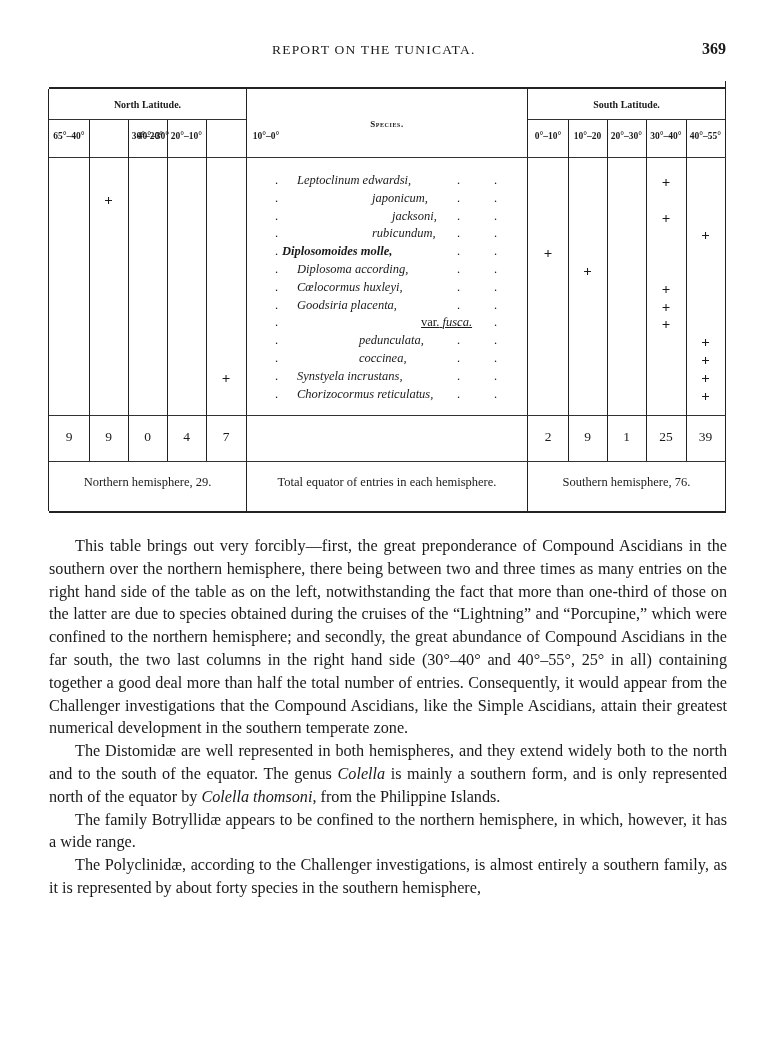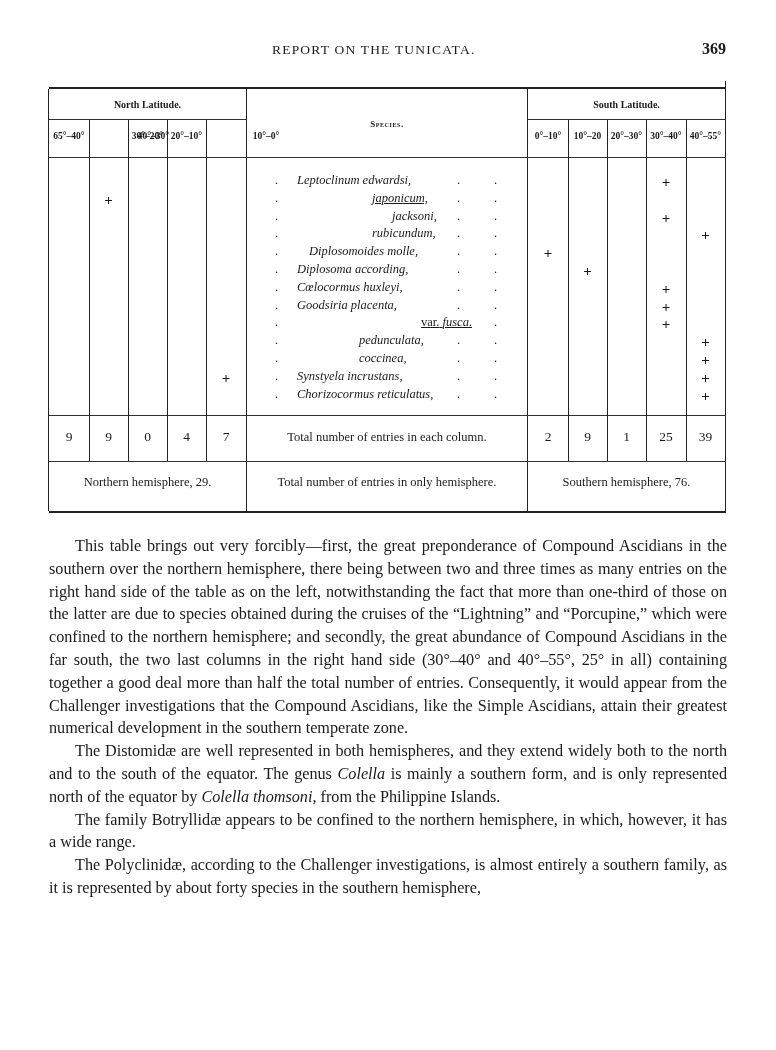--- a/index.html
+++ b/index.html
@@ -76,39 +76,39 @@
     </div>
   <div id="species-rows">
       <div class="species-row" style="top:84px; width:677px;">
         <span class="dot" style="left:226px;">.</span>
         <span class="name" style="left:248px;">Leptoclinum edwardsi,</span>
         <span class="dot" style="left:408px;">.</span>
         <span class="dot" style="left:445px;">.</span>
       </div>
       <div class="species-row" style="top:101.8px; width:677px;">
         <span class="dot" style="left:226px;">.</span>
-        <span class="name" style="left:323px;text-decoration:underline;">japonicum,</span>
+        <span class="name" style="left:323px;">japonicum,</span>
         <span class="dot" style="left:408px;">.</span>
         <span class="dot" style="left:445px;">.</span>
       </div>
       <div class="species-row" style="top:119.6px; width:677px;">
         <span class="dot" style="left:226px;">.</span>
         <span class="name" style="left:323px;margin-left:20px;">jacksoni,</span>
         <span class="dot" style="left:408px;">.</span>
         <span class="dot" style="left:445px;">.</span>
       </div>
       <div class="species-row" style="top:137.4px; width:677px;">
         <span class="dot" style="left:226px;">.</span>
         <span class="name" style="left:323px;">rubicundum,</span>
         <span class="dot" style="left:408px;">.</span>
         <span class="dot" style="left:445px;">.</span>
       </div>
       <div class="species-row" style="top:155.2px; width:677px;">
         <span class="dot" style="left:226px;">.</span>
-        <span class="name" style="left:260px;">Diplosomoides molle,</span>
+        <span class="name" style="left:233px;font-weight:bold;">Diplosomoides molle,</span>
         <span class="dot" style="left:408px;">.</span>
         <span class="dot" style="left:445px;">.</span>
       </div>
       <div class="species-row" style="top:173px; width:677px;">
         <span class="dot" style="left:226px;">.</span>
         <span class="name" style="left:248px;">Diplosoma according,</span>
         <span class="dot" style="left:408px;">.</span>
         <span class="dot" style="left:445px;">.</span>
       </div>
       <div class="species-row" style="top:190.8px; width:677px;">
@@ -176,23 +176,22 @@
       <div class="cell-text total-num" style="left:79px; width:39px; top:340px;">0</div>
       <div class="cell-text total-num" style="left:118px; width:39px; top:340px;">4</div>
       <div class="cell-text total-num" style="left:157px; width:40px; top:340px;">7</div>
       <div class="cell-text total-num" style="left:479px; width:40px; top:340px;">2</div>
       <div class="cell-text total-num" style="left:519px; width:39px; top:340px;">9</div>
       <div class="cell-text total-num" style="left:558px; width:39px; top:340px;">1</div>
       <div class="cell-text total-num" style="left:597px; width:40px; top:340px;">25</div>
       <div class="cell-text total-num" style="left:637px; width:39px; top:340px;">39</div>
     </div>
 
-  <div class="cell-text total-lbl" style="left:198px; width:280px; top:341px;">Total number of entries in each column.</div>
   <div class="cell-text hemi" style="left:0; width:197px; top:386px;">Northern hemisphere, 29.</div>
-  <div class="cell-text hemi" style="left:198px; width:280px; top:386px;">Total number of entries in only hemisphere.</div>
+  <div class="cell-text hemi" style="left:198px; width:280px; top:386px;">Total equator of entries in each hemisphere.</div>
   <div class="cell-text hemi" style="left:479px; width:197px; top:386px;">Southern hemisphere, 76.</div>
 </div>
 
 <div class="body-text">
   <p>This table brings out very forcibly—first, the great preponderance of Compound Ascidians in the southern over the northern hemisphere, there being between two and three times as many entries on the right hand side of the table as on the left, notwithstanding the fact that more than one-third of those on the latter are due to species obtained during the cruises of the “Lightning” and “Porcupine,” which were confined to the northern hemisphere; and secondly, the great abundance of Compound Ascidians in the far south, the two last columns in the right hand side (30°–40° and 40°–55°, 25° in all) containing together a good deal more than half the total number of entries. Consequently, it would appear from the Challenger investigations that the Compound Ascidians, like the Simple Ascidians, attain their greatest numerical development in the southern temperate zone.</p>
   <p><span>The Distomidæ are well represented in both hemispheres, and they extend widely both to the north and to the south of the equator. The genus </span><span class="it">Colella</span><span> is mainly a southern form, and is only represented north of the equator by </span><span class="it">Colella thomsoni</span><span>, from the Philippine Islands.</span></p>
   <p>The family Botryllidæ appears to be confined to the northern hemisphere, in which, however, it has a wide range.</p>
   <p>The Polyclinidæ, according to the Challenger investigations, is almost entirely a southern family, as it is represented by about forty species in the southern hemisphere,</p>
 </div>
 

